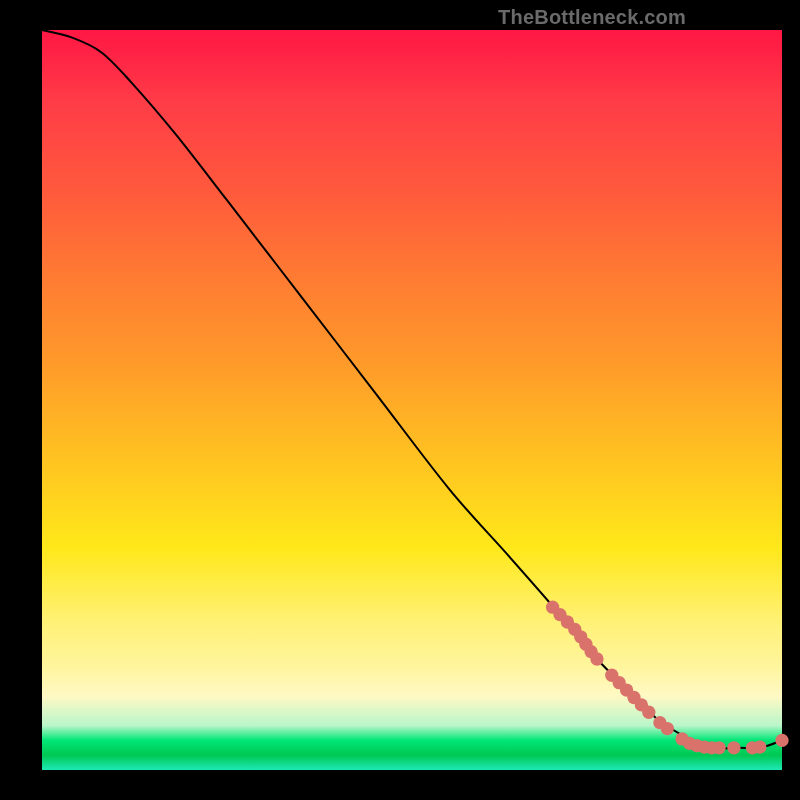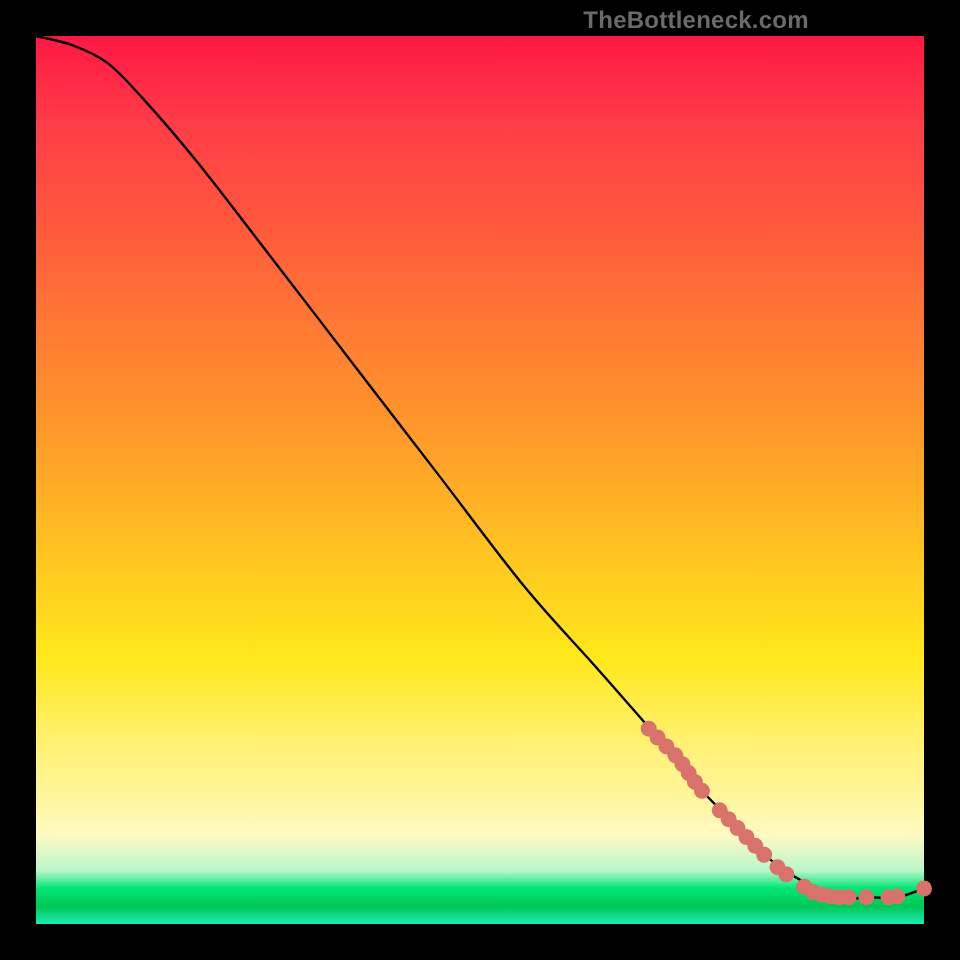--- a/index.html
+++ b/index.html
@@ -2,20 +2,21 @@
 <html><head>
 <meta charset="utf-8">
 <style>
   * { margin: 0; padding: 0; box-sizing: border-box; }
   html, body { width: 800px; height: 800px; background: #000; overflow: hidden; }
   .stage {
     position: relative;
     width: 708px;
     height: 800px;
     background: #000;
+    margin-left: 12px;
   }
   .plot {
     position: absolute;
     left: 30px;
     top: 30px;
     width: 740px;
     height: 740px;
     background: linear-gradient(
       to bottom,
       #ff1744 0%,

